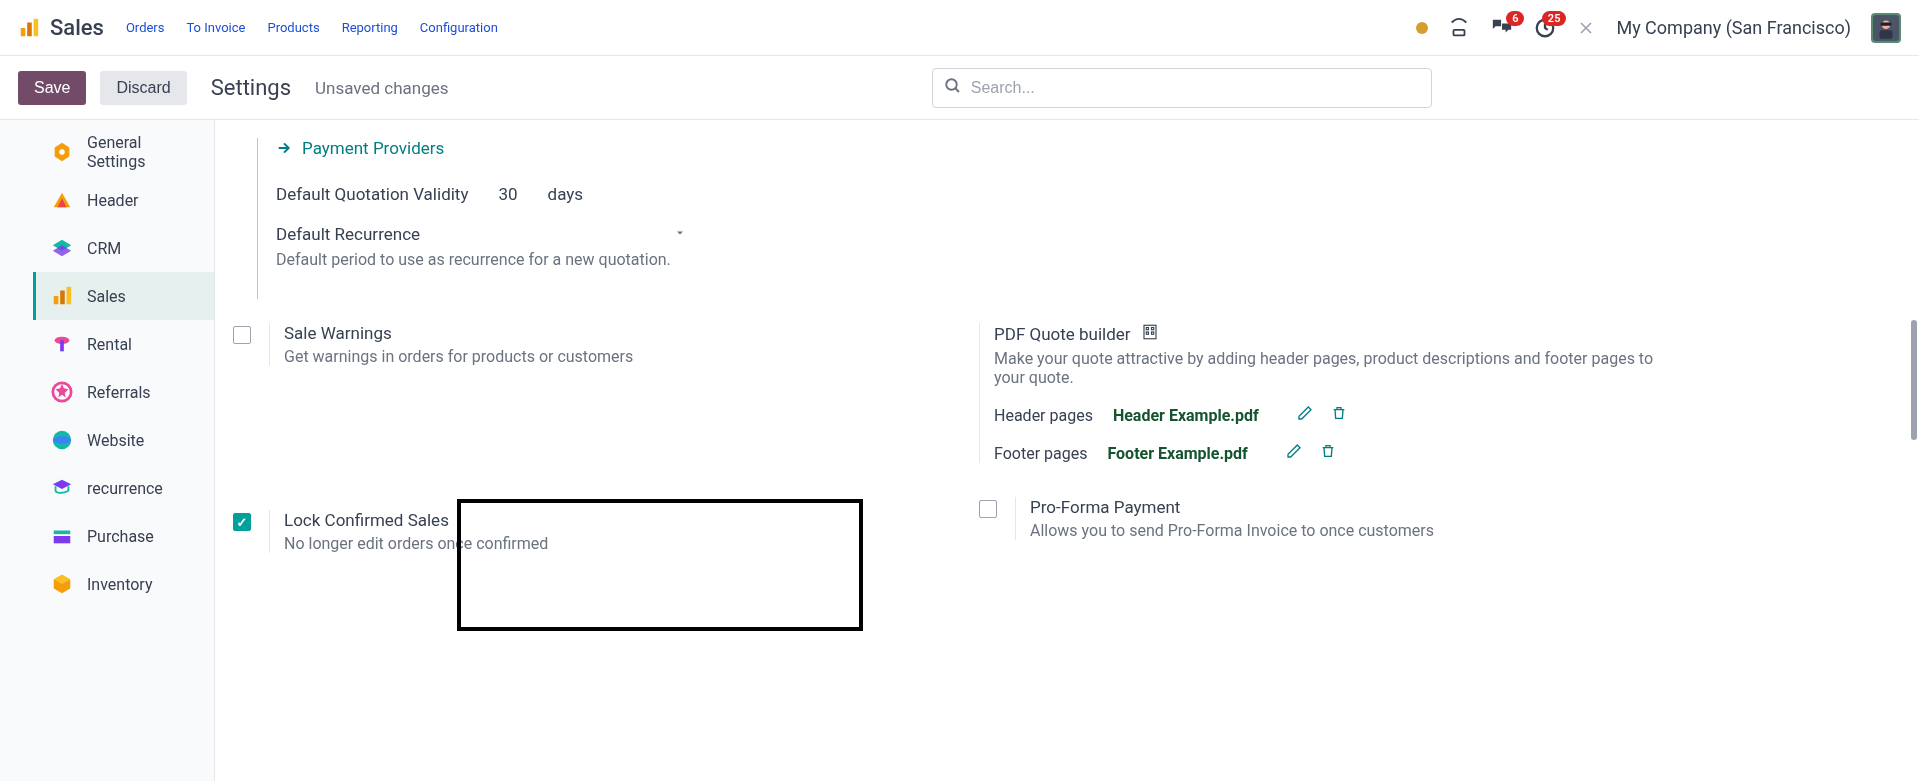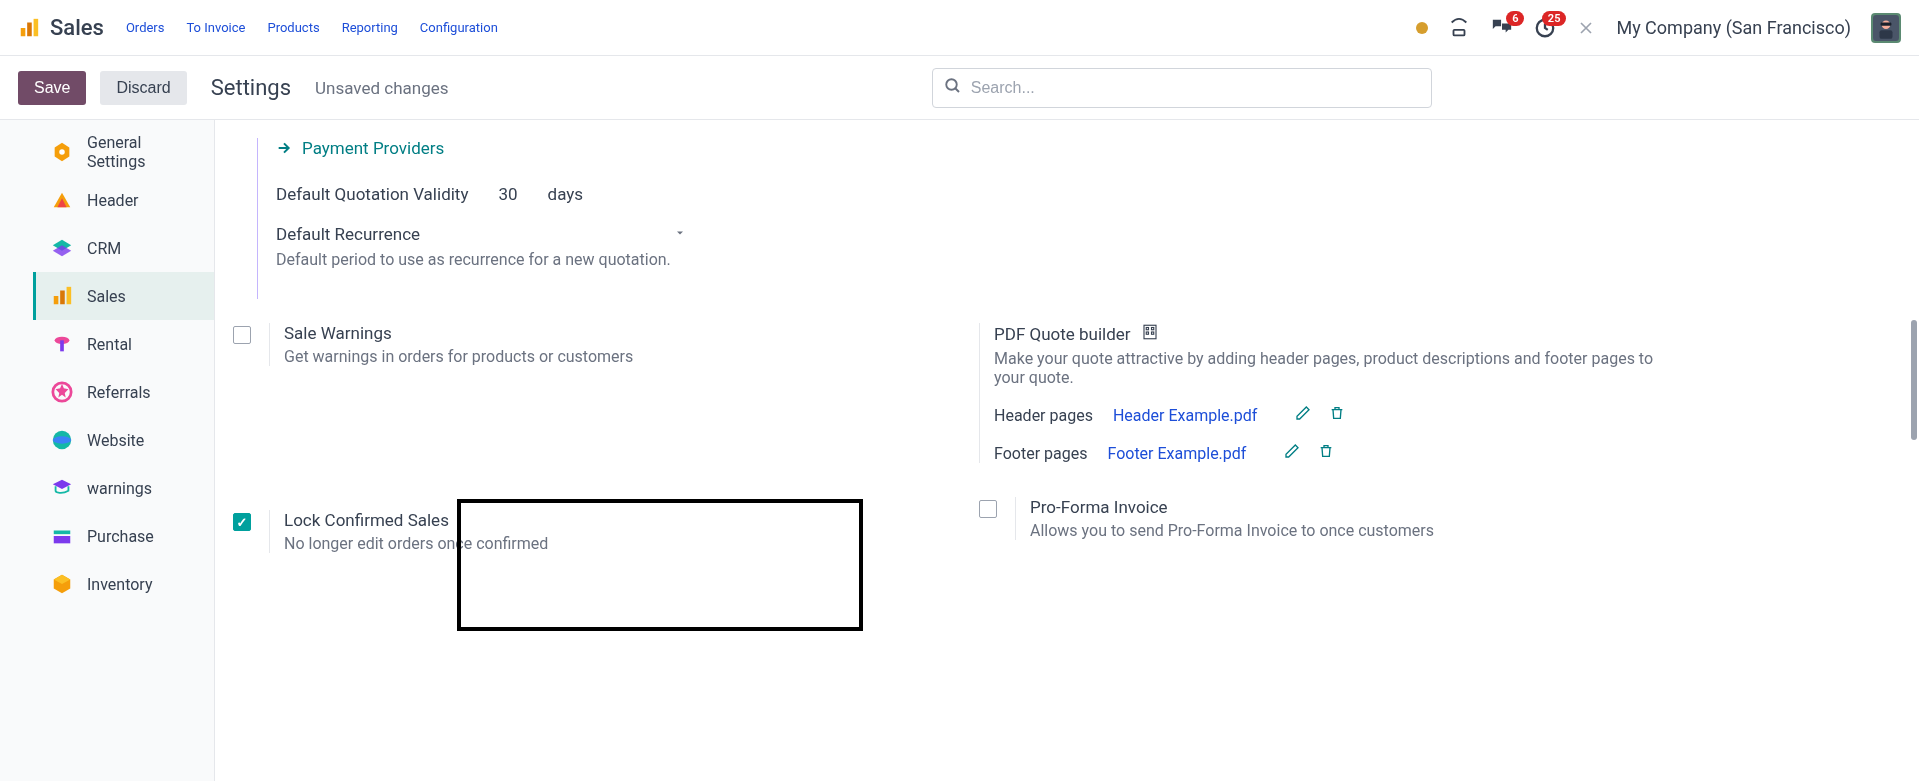--- a/index.html
+++ b/index.html
@@ -60,21 +60,21 @@
 .setting-block { display:flex; gap:18px; padding:4px 0 30px 0; align-items:flex-start; }
 .check-box { width:18px; height:18px; border:1px solid #9ca3af; border-radius:2px; background:#fff; flex-shrink:0; margin-top:3px; cursor:pointer; display:flex; align-items:center; justify-content:center; }
 .check-box.checked { background:#00a09d; border-color:#00a09d; }
 .check-box.checked::after { content:"✓"; color:#fff; font-size:13px; font-weight:bold; }
 .setting-body { padding-left:14px; border-left:1px solid #e5e7eb; }
 .setting-title { font-size:17px; color:#374151; margin-bottom:4px; display:flex; align-items:center; gap:10px; }
 .setting-desc { font-size:16px; color:#6b7280; }
 
 .file-row { display:flex; align-items:center; gap:20px; margin-top:18px; font-size:16px; }
 .file-label { color:#374151; }
-.file-name { color:#1d4ed8; }
+.file-name { color:#14532d;font-weight:bold; }
 .file-actions { display:flex; gap:18px; margin-left:18px; }
 .file-act { color:#017e84; cursor:pointer; }
 
 .highlight-box { position:absolute; border:4px solid #000; pointer-events:none; }
 
 .right-scroll-ind { position:fixed; right:2px; top:320px; width:6px; height:120px; background:#9ca3af; border-radius:3px; }
 </style>
 </head>
 <body>
 
@@ -216,21 +216,21 @@
         </span>
       <span>Website</span>
     </div>
     <div class="side-item">
       <span class="side-icon">
           <svg width="22" height="22" viewBox="0 0 24 24">
             <path d="M2 8 L12 3 L22 8 L12 13 Z" fill="#7c3aed"></path>
             <path d="M5 10v5c0 2 7 4 14 0v-5" fill="none" stroke="#14b8a6" stroke-width="2"></path>
           </svg>
         </span>
-      <span>warnings</span>
+      <span>recurrence</span>
     </div>
     <div class="side-item">
       <span class="side-icon">
           <svg width="22" height="22" viewBox="0 0 24 24">
             <rect x="3" y="6" width="18" height="4" fill="#14b8a6"></rect>
             <rect x="3" y="12" width="18" height="8" fill="#7c3aed"></rect>
           </svg>
         </span>
       <span>Purchase</span>
     </div>
@@ -339,21 +339,21 @@
                         <path d="M4 7h16M9 7V4h6v3M6 7l1 13h10l1-13"></path>
                       </svg></span>
                 </div>
               </div>
             </div>
           </div>
 
           <div class="setting-block">
             <span class="check-box"></span>
             <div class="setting-body">
-              <div class="setting-title">Pro-Forma Invoice</div>
+              <div class="setting-title">Pro-Forma Payment</div>
               <div class="setting-desc">Allows you to send Pro-Forma Invoice to once customers</div>
             </div>
           </div>
 
         </div>
       </div>
 
     </div>
 
     <div class="highlight-box" style="left:242px; top:379px; width:406px; height:132px;"></div>

